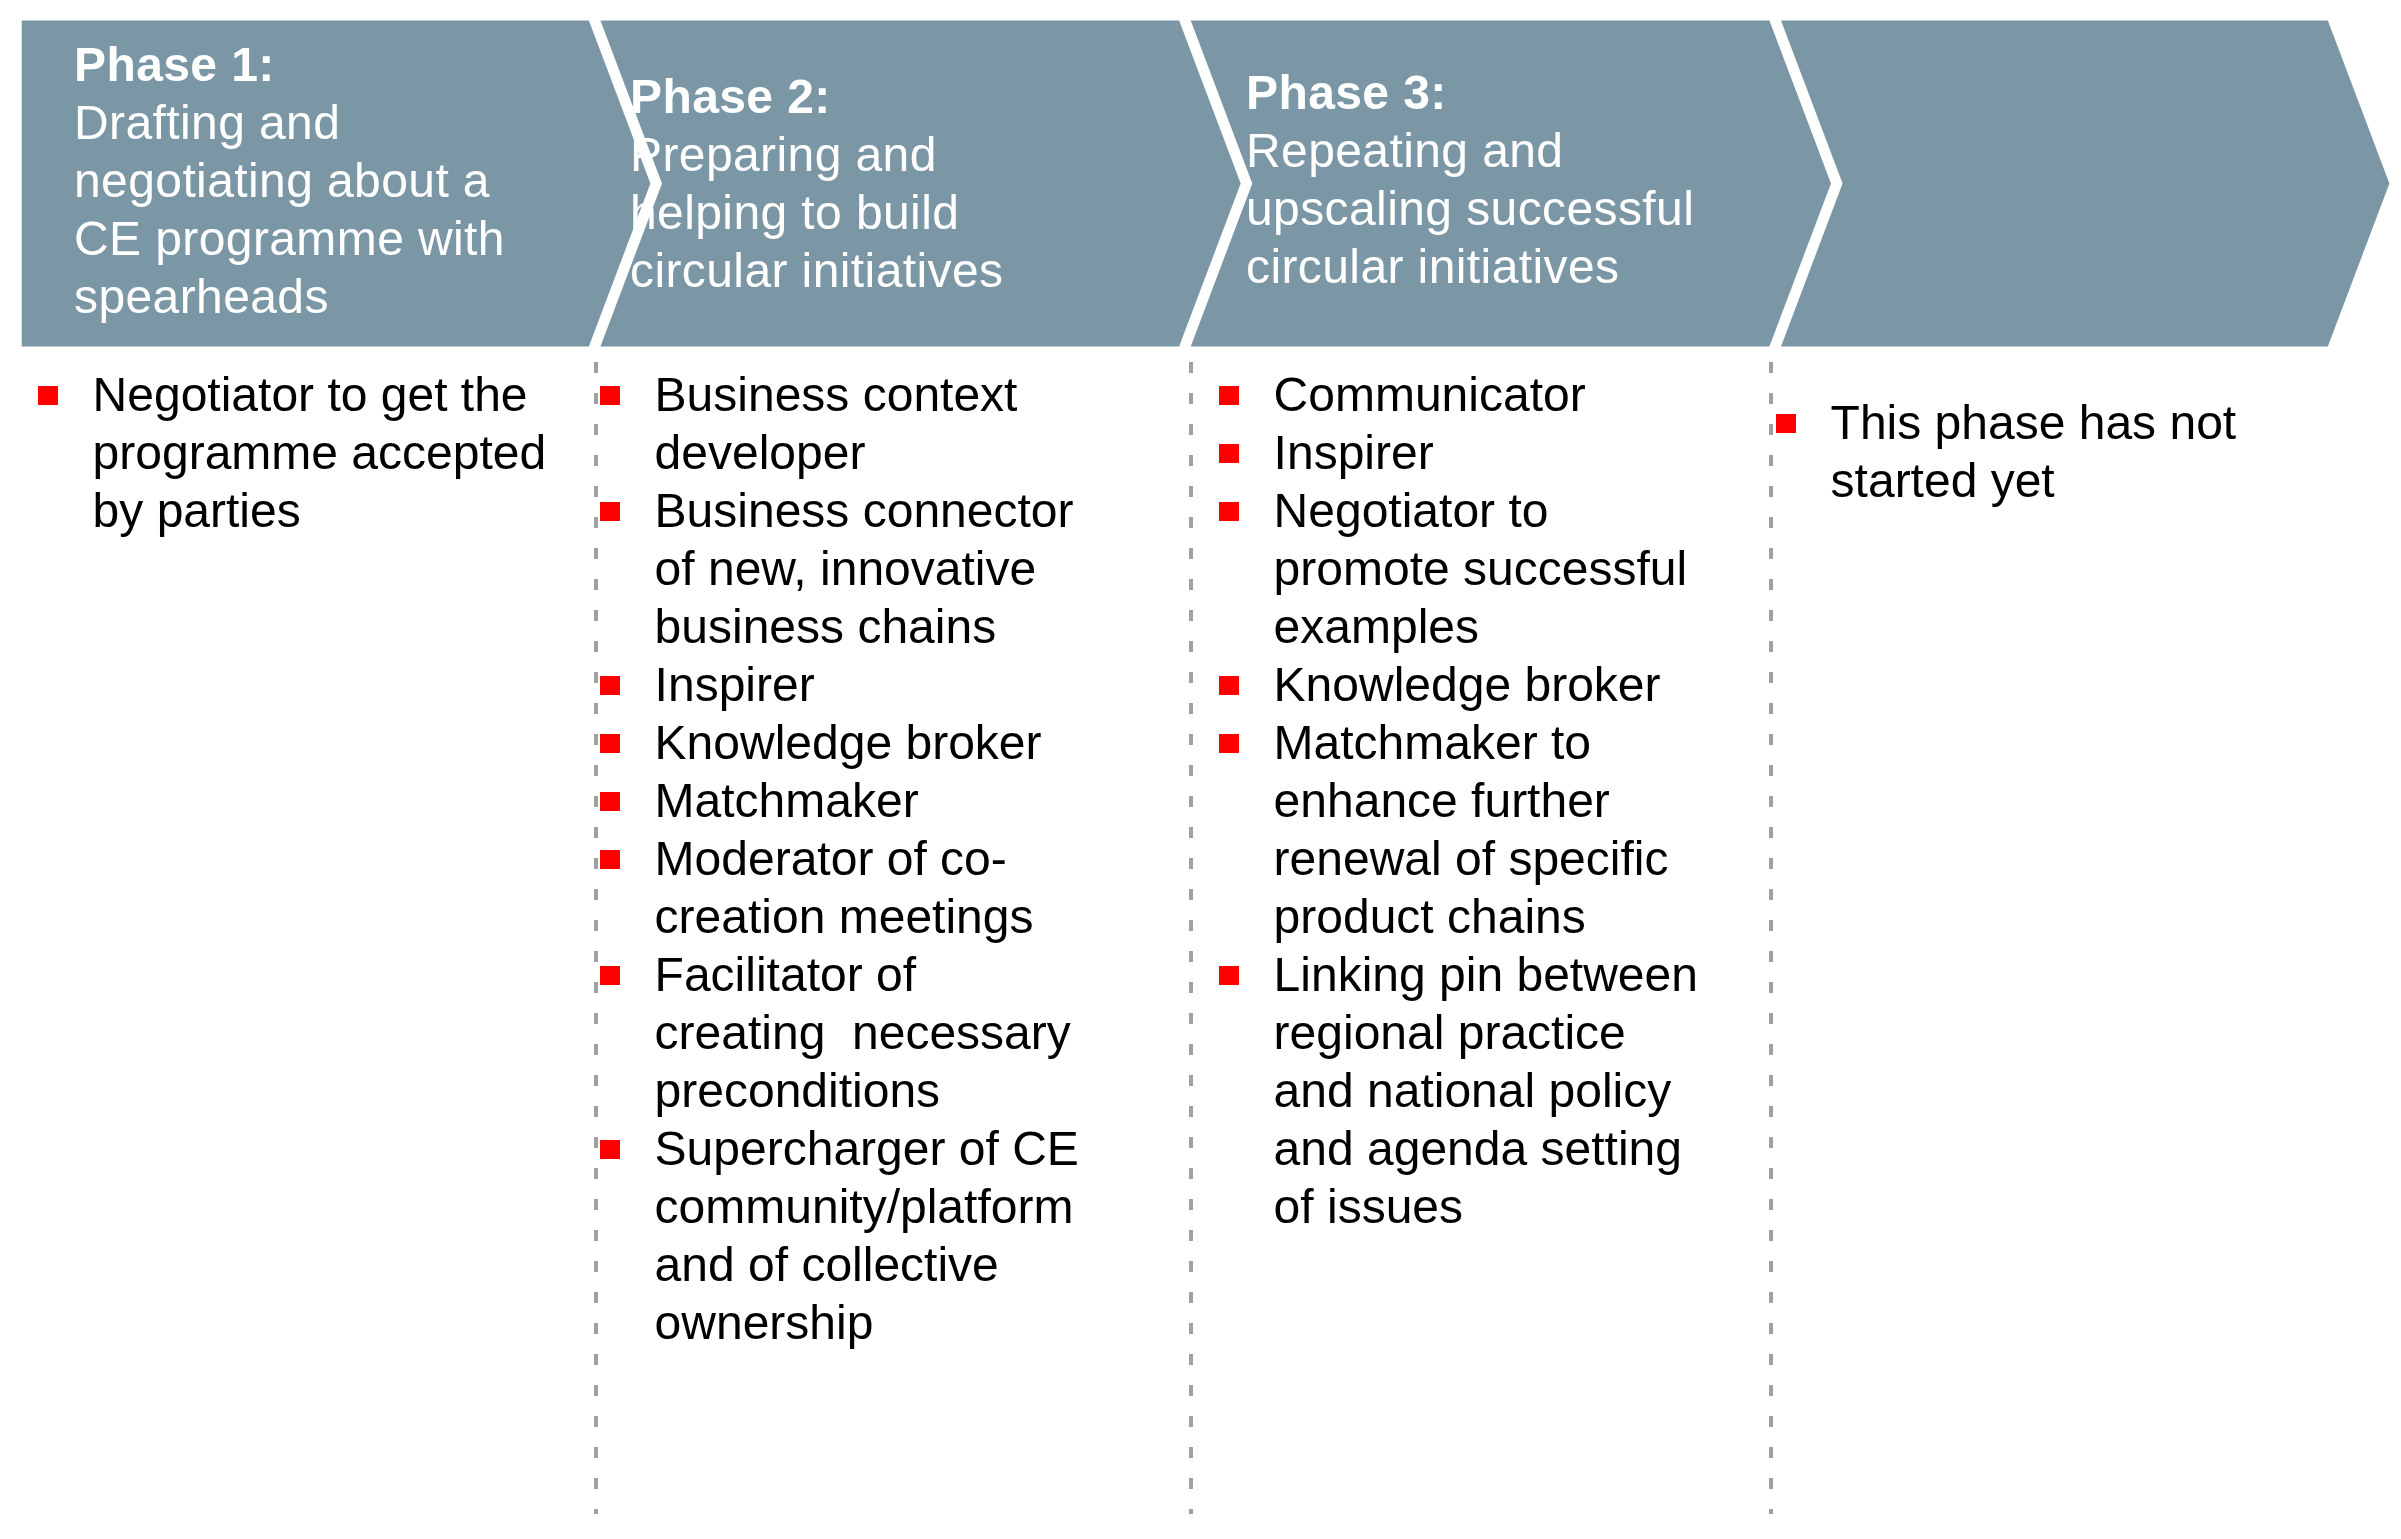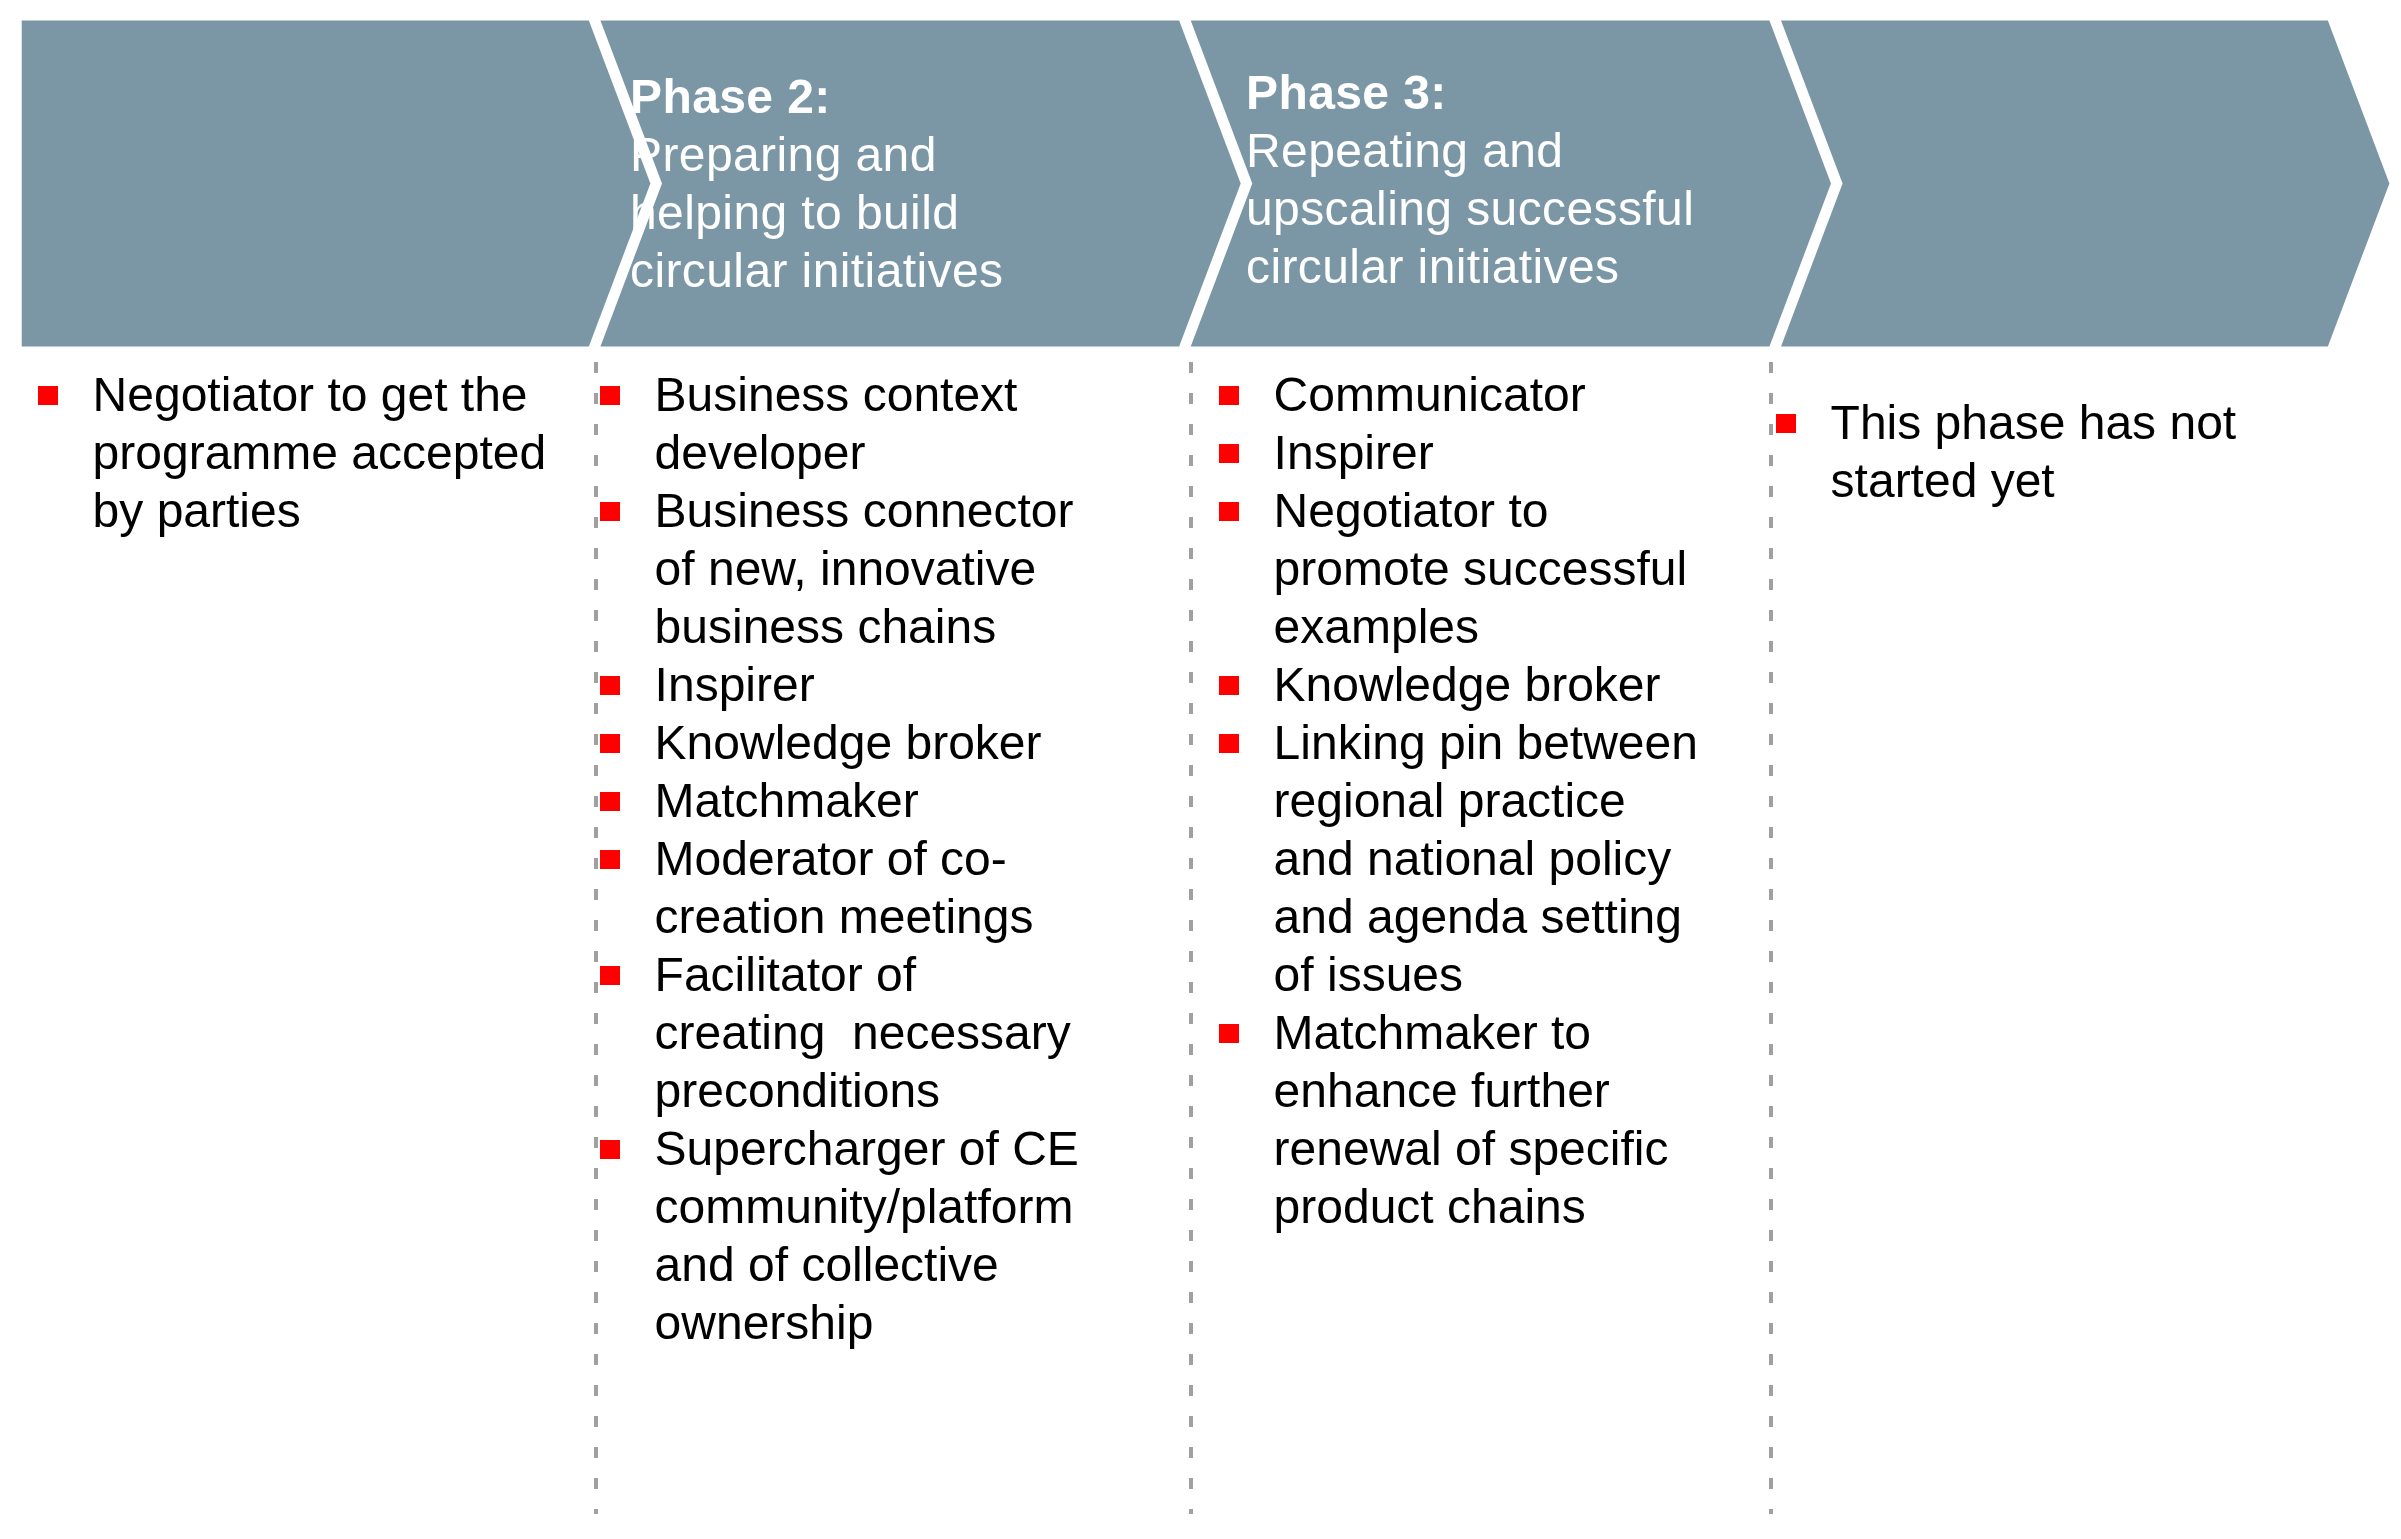--- a/index.html
+++ b/index.html
@@ -78,20 +78,27 @@
 
 <div class="canvas">
 
   <svg class="arrow-band" viewBox="0 0 3315 520" width="2401" height="377" xmlns="http://www.w3.org/2000/svg">
     <path fill="#7b97a6" d="M 30,28 H 813 L 898,253 L 813,478 H 30 Z"></path>
     <path fill="#7b97a6" d="M 829,28 H 1628 L 1713,253 L 1628,478 H 829 L 914,253 Z"></path>
     <path fill="#7b97a6" d="M 1644,28 H 2443 L 2528,253 L 2443,478 H 1644 L 1729,253 Z"></path>
     <path fill="#7b97a6" d="M 2459,28 H 3214 L 3299,253 L 3214,478 H 2459 L 2544,253 Z"></path>
   </svg>
 
+  <div class="hdr hdr1">
+    <div class="htitle">Phase 1:</div>
+    <div class="hsub">Drafting and
+negotiating about a
+CE programme with
+spearheads</div>
+  </div>
   <div class="hdr hdr2">
     <div class="htitle">Phase 2:</div>
     <div class="hsub">Preparing and
 helping to build
 circular initiatives</div>
   </div>
   <div class="hdr hdr3">
     <div class="htitle">Phase 3:</div>
     <div class="hsub">Repeating and
 upscaling successful
@@ -169,33 +176,33 @@
       <div class="btext">Negotiator to
 promote successful
 examples</div>
     </div>
     <div class="item">
       <span class="sq"></span>
       <div class="btext">Knowledge broker</div>
     </div>
     <div class="item">
       <span class="sq"></span>
+      <div class="btext">Matchmaker to
+enhance further
+renewal of specific
+product chains</div>
+    </div>
+    <div class="item">
+      <span class="sq"></span>
       <div class="btext">Linking pin between
 regional practice
 and national policy
 and agenda setting
 of issues</div>
     </div>
-    <div class="item">
-      <span class="sq"></span>
-      <div class="btext">Matchmaker to
-enhance further
-renewal of specific
-product chains</div>
-    </div>
   </div>
 
   <div class="col c4">
     <div class="item">
       <span class="sq"></span>
       <div class="btext">This phase has not
 started yet</div>
     </div>
   </div>
 

